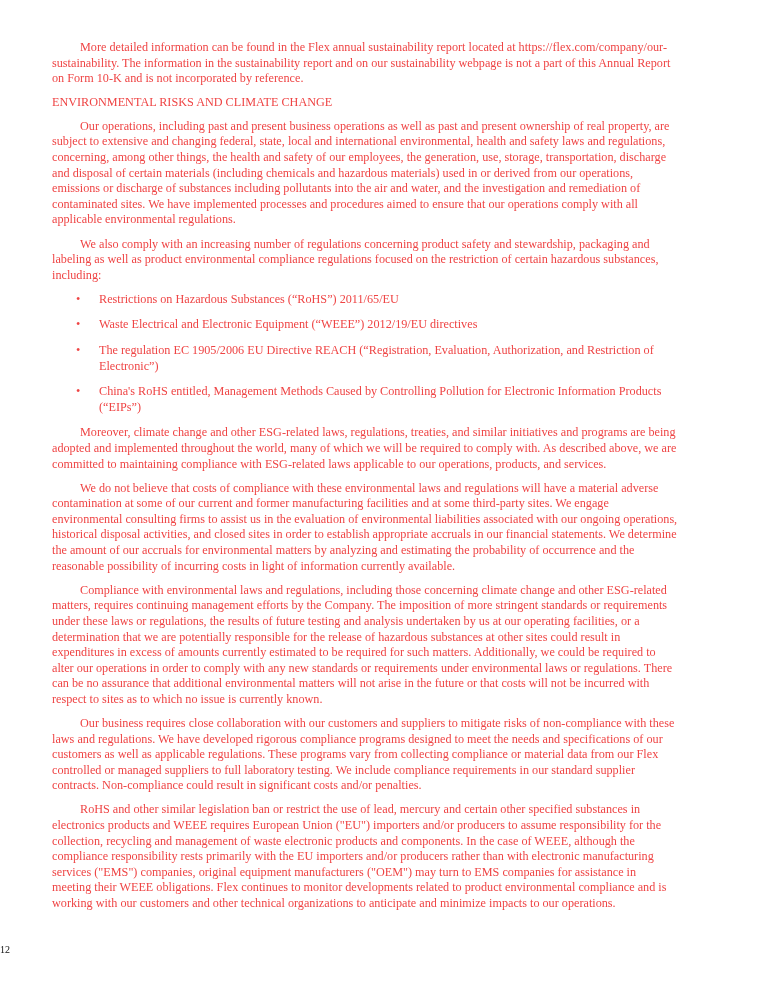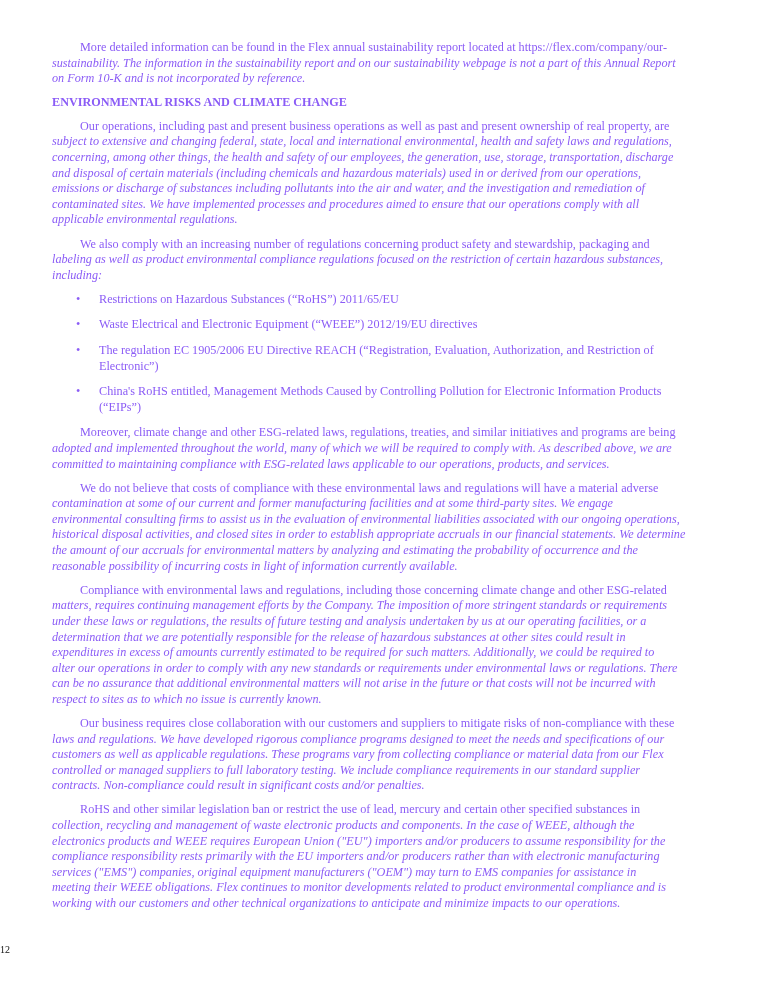--- a/index.html
+++ b/index.html
@@ -1,25 +1,25 @@
 <!DOCTYPE html>
 <html><head>
 <meta charset="utf-8">
 <style>
   html, body { margin: 0; padding: 0; background: #ffffff; }
   body { width: 768px; height: 1000px; position: relative; overflow: hidden; }
   .page {
     position: absolute; left: 52px; top: 40px; width: 668px;
     font-family: "Liberation Serif", "DejaVu Serif", serif;
-    font-size: 12.2px; line-height: 15.6px; color: #8b5cf6;
+    font-size: 12.2px; line-height: 15.6px; color: #ef4444;
   }
   .para { margin: 0 0 8.5px 0; text-indent: 28px; white-space: nowrap; }
   .para .ln { display: block; }
-  .para .ln + .ln { text-indent: 0; font-style: italic; }
-  .heading { margin: 6px 0 8px 0; font-weight: bold; white-space: nowrap; }
+  .para .ln + .ln { text-indent: 0; }
+  .heading { margin: 6px 0 8px 0; font-weight: normal; white-space: nowrap; }
   .blist { list-style: none; margin: 0 0 8px 0; padding: 0; }
   .bitem { position: relative; padding-left: 47px; margin: 0 0 10px 0; white-space: nowrap; }
   .bullet { position: absolute; left: 24px; top: 0; }
   .bitem .ln { display: block; }
   .pagenum {
     position: absolute; left: 0; width: 688px; top: 944px; 
     font-family: "Liberation Serif", "DejaVu Serif", serif; font-size: 10px; color: #111111;
   }
 </style>
 </head>
@@ -96,22 +96,22 @@
       </p>
       <p class="para">
         <span class="ln">Our business requires close collaboration with our customers and suppliers to mitigate risks of non-compliance with these</span>
         <span class="ln">laws and regulations. We have developed rigorous compliance programs designed to meet the needs and specifications of our</span>
         <span class="ln">customers as well as applicable regulations. These programs vary from collecting compliance or material data from our Flex</span>
         <span class="ln">controlled or managed suppliers to full laboratory testing. We include compliance requirements in our standard supplier</span>
         <span class="ln">contracts. Non-compliance could result in significant costs and/or penalties.</span>
       </p>
       <p class="para">
         <span class="ln">RoHS and other similar legislation ban or restrict the use of lead, mercury and certain other specified substances in</span>
+        <span class="ln">electronics products and WEEE requires European Union ("EU") importers and/or producers to assume responsibility for the</span>
         <span class="ln">collection, recycling and management of waste electronic products and components. In the case of WEEE, although the</span>
-        <span class="ln">electronics products and WEEE requires European Union ("EU") importers and/or producers to assume responsibility for the</span>
         <span class="ln">compliance responsibility rests primarily with the EU importers and/or producers rather than with electronic manufacturing</span>
         <span class="ln">services ("EMS") companies, original equipment manufacturers ("OEM") may turn to EMS companies for assistance in</span>
         <span class="ln">meeting their WEEE obligations. Flex continues to monitor developments related to product environmental compliance and is</span>
         <span class="ln">working with our customers and other technical organizations to anticipate and minimize impacts to our operations.</span>
       </p>
     </div>
 </div>
 <div class="pagenum">12</div>
 
 </body></html>

